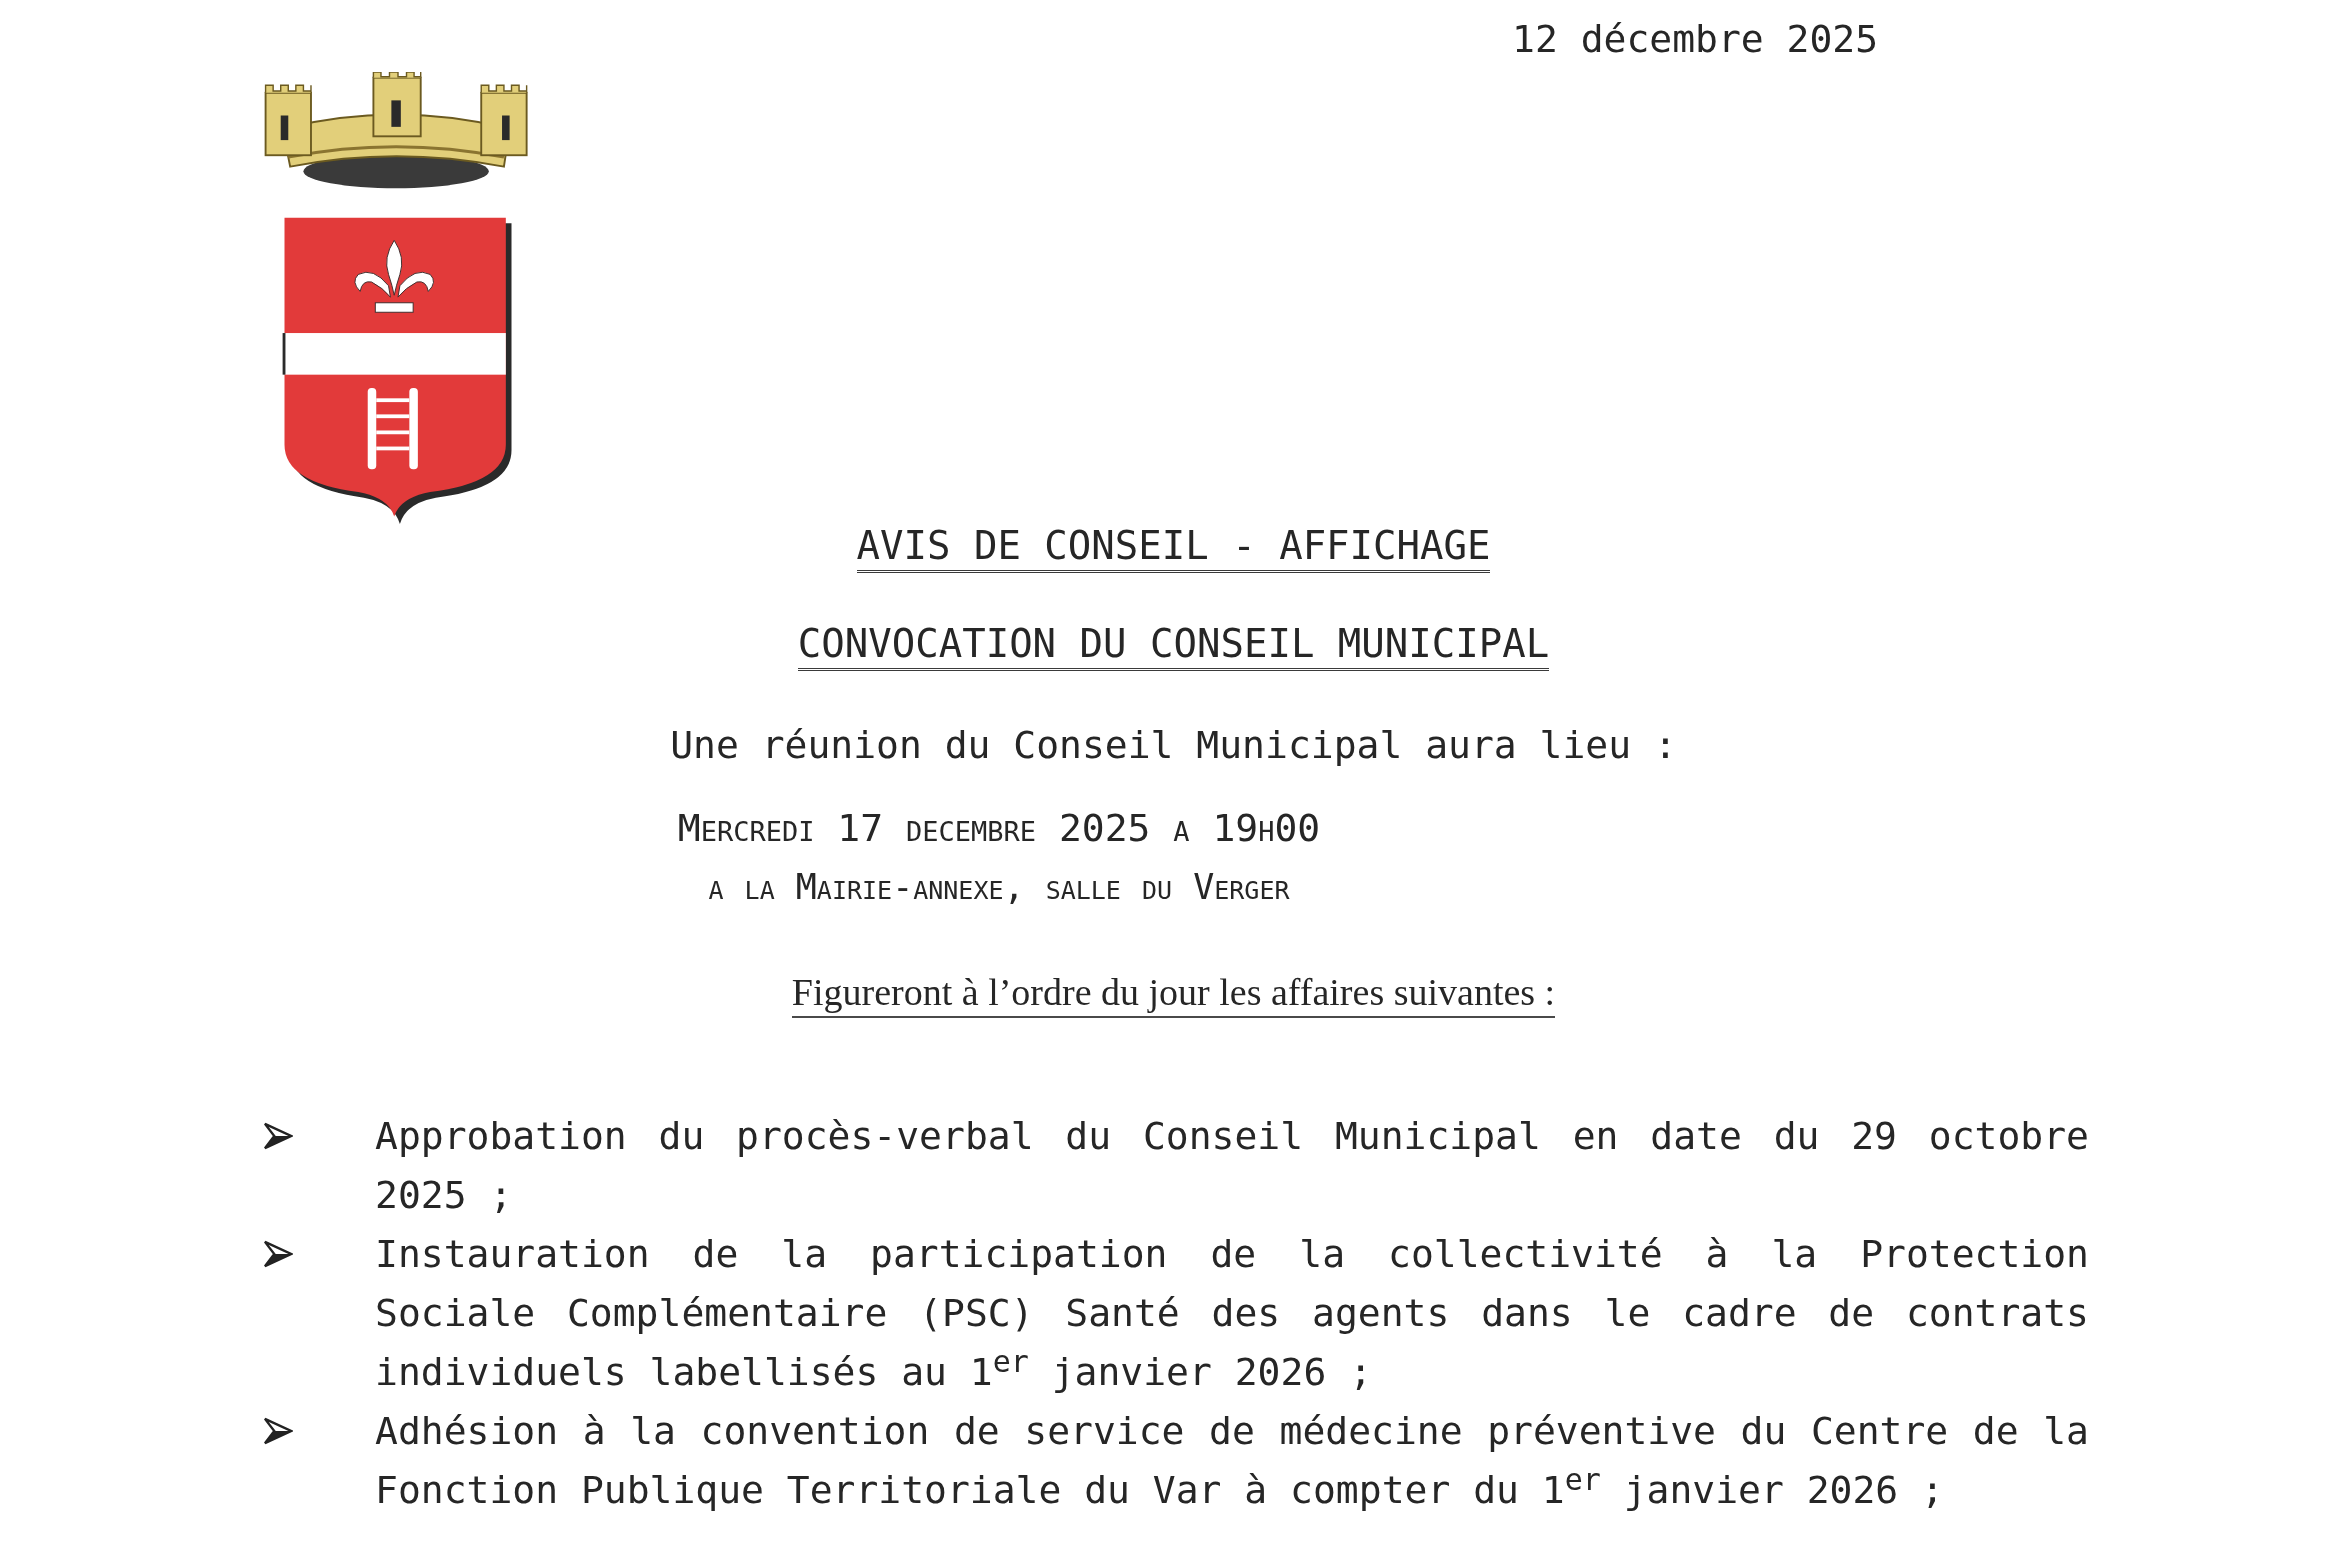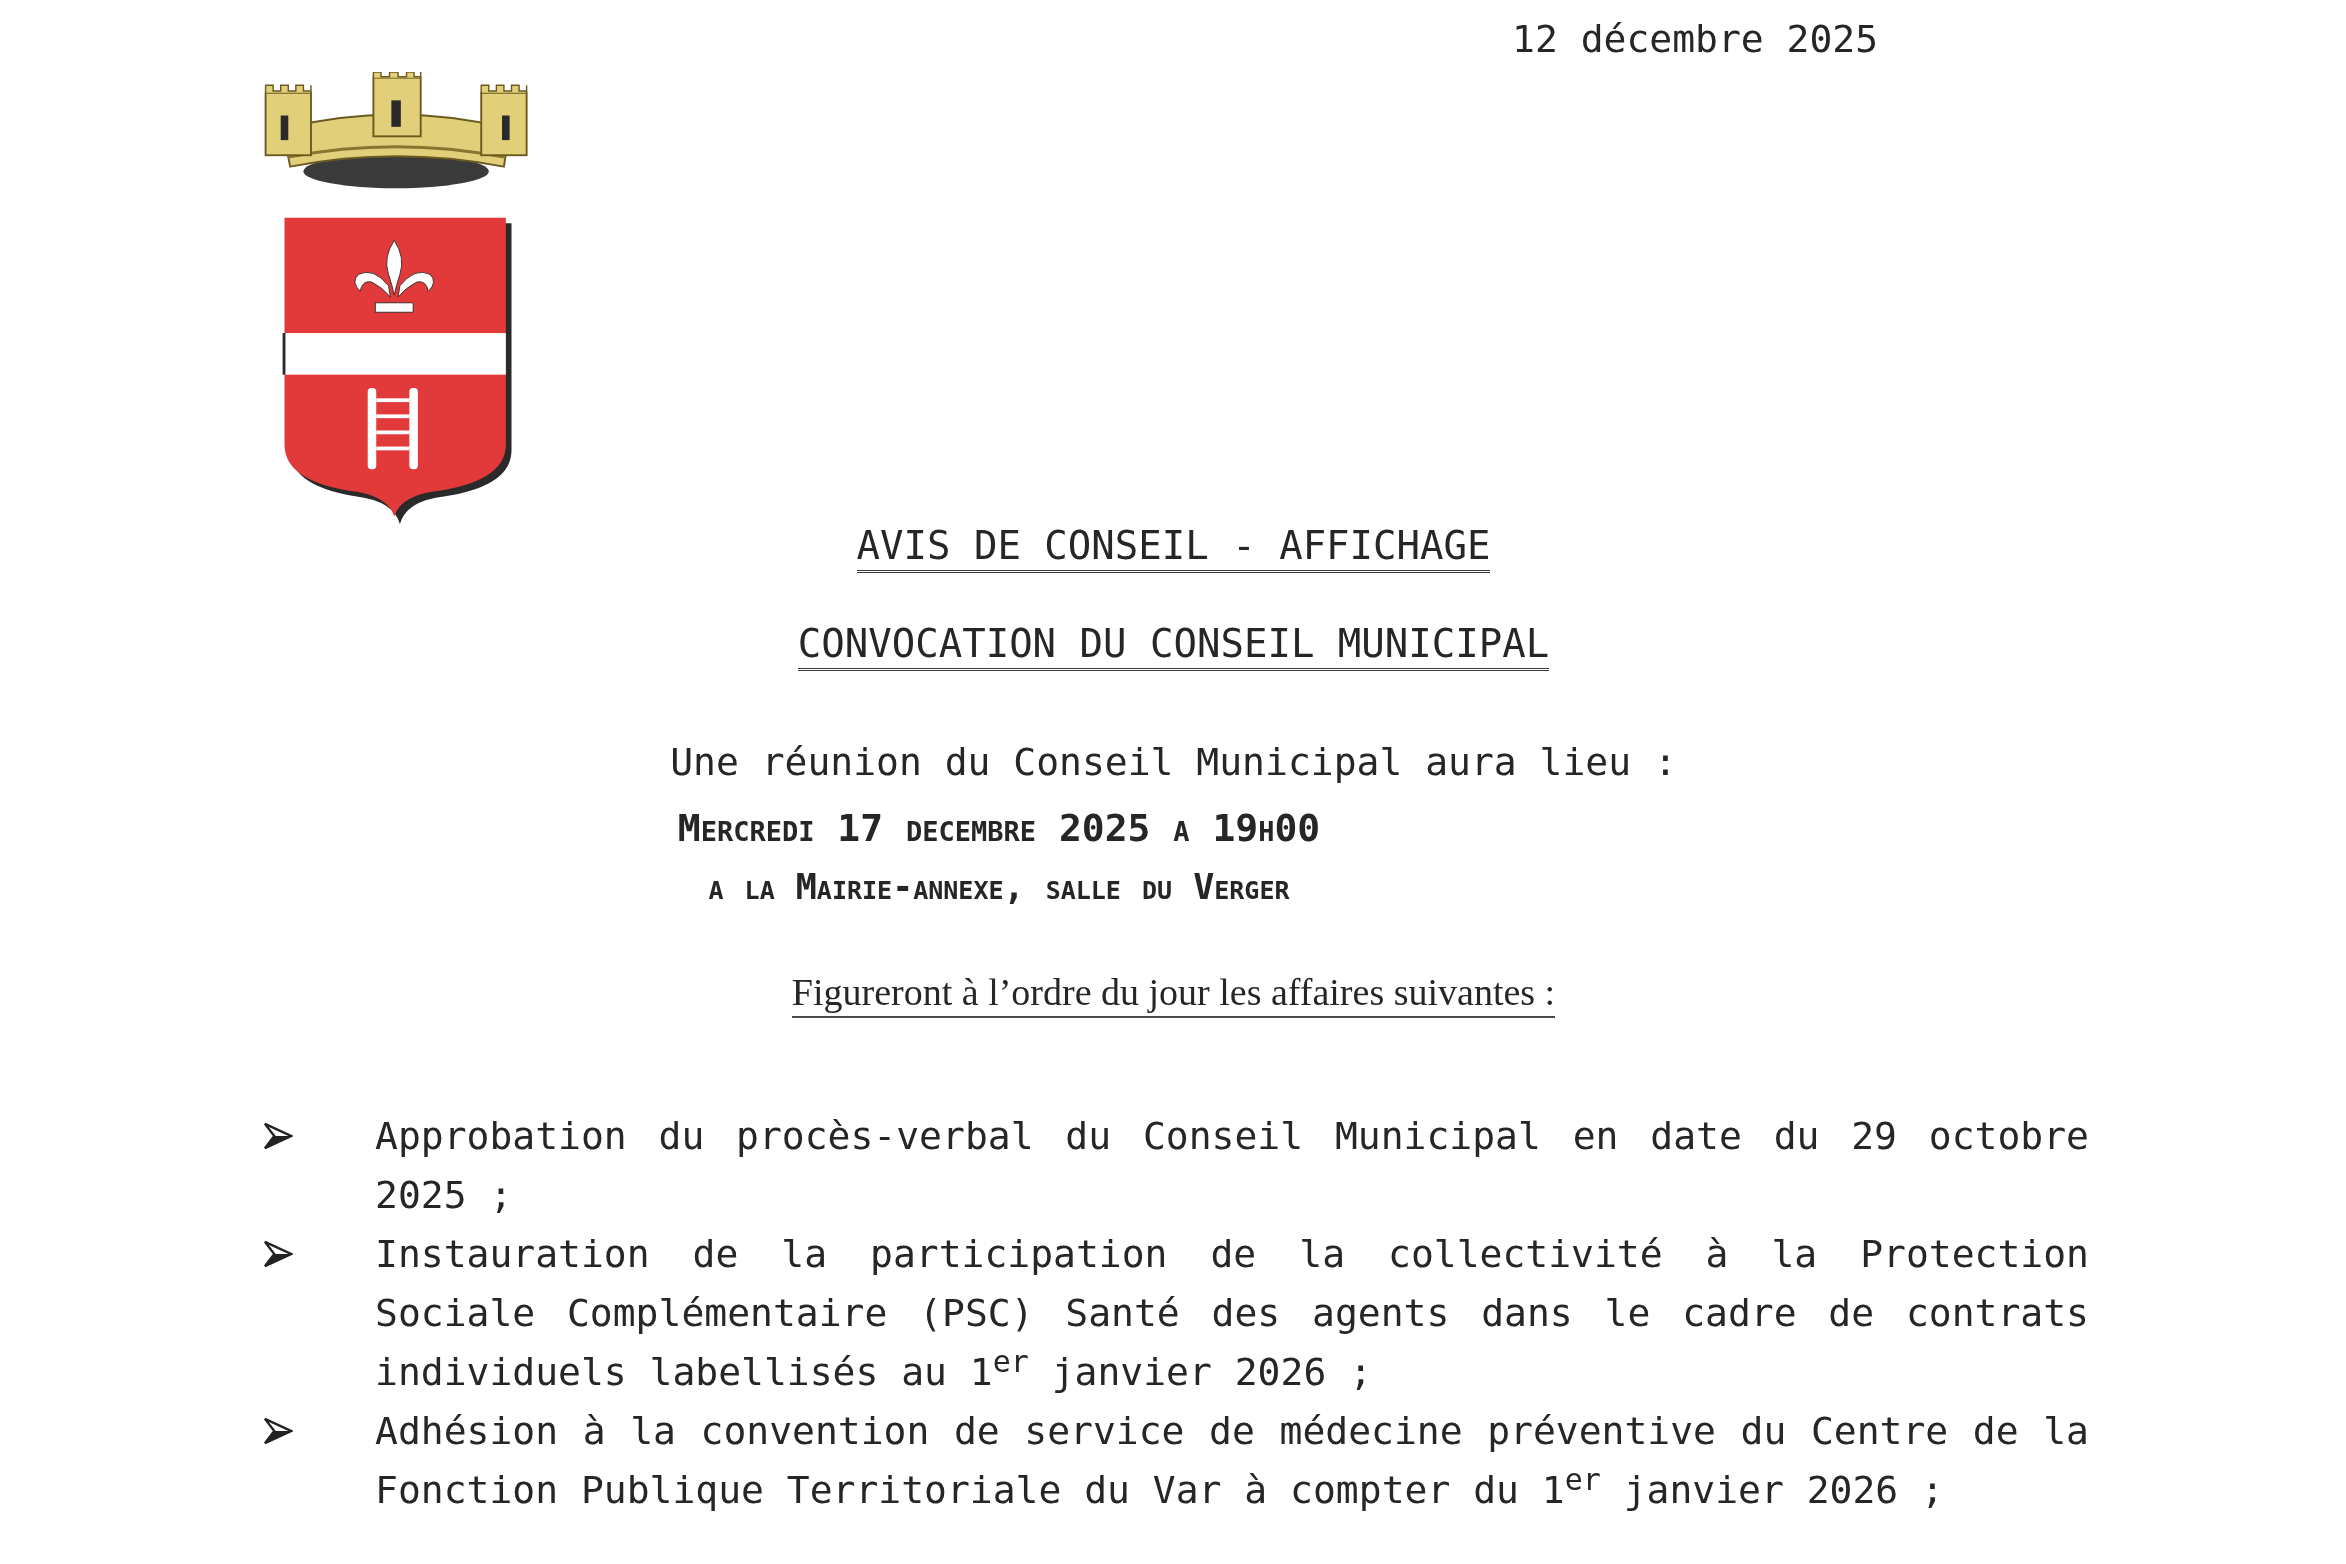--- a/index.html
+++ b/index.html
@@ -5,22 +5,22 @@
   html, body { margin: 0; padding: 0; background: #ffffff; }
   body { width: 2347px; height: 1564px; position: relative; overflow: hidden;
          font-family: "DejaVu Sans Mono", "Liberation Mono", monospace; color: #262626; }
   .abs { position: absolute; }
   .date { left: 1512px; top: 13px; font-size: 38px; line-height: 53px; white-space: nowrap; }
   .logo { left: 256px; top: 72px; width: 284px; height: 454px; }
   .title { left: 0; width: 2347px; text-align: center; font-size: 39px; line-height: 53px; }
   .title span { border-bottom: 3.8px double #3a3a3a; padding-bottom: 1.9px; }
   .t1 { top: 519px; }
   .t2 { top: 617px; }
-  .intro { left: 0; width: 2347px; top: 736px; text-align: center; font-size: 38px; line-height: 53px; white-space: nowrap; }
-  .when { left: 0; width: 1998px; text-align: center; font-weight: bold; font-variant: small-caps; white-space: nowrap; }
+  .intro { left: 0; width: 2347px; top: 719px; text-align: center; font-size: 38px; line-height: 53px; white-space: nowrap; }
+  .when { left: 0; width: 1998px; text-align: center; font-weight: normal; font-variant: small-caps; white-space: nowrap; }
   .w1 { top: 804px; font-size: 38px; line-height: 49px; }
   .w2 { top: 863px; font-size: 35px; line-height: 49px; }
   .agenda-head { left: 0; width: 2347px; top: 967px; text-align: center; font-size: 38px; line-height: 51px; white-space: nowrap; font-family: Liberation Serif, serif; }
   .agenda-head span { border-bottom: 2.8px double #4a4a4a; padding-bottom: 2.8px; }
   .list { left: 263px; top: 1107px; width: 1826px; margin: 0; padding: 0; list-style: none; }
   .item { position: relative; padding-left: 112px; font-size: 38px; line-height: 59px; text-align: justify; }
   .bullet { position: absolute; left: 0; top: 0; width: 38px; height: 59px; }
   .bullet svg { position: absolute; left: 0; top: 15px; }
   sup { font-size: 30px; line-height: 0; vertical-align: 13.2px; }
 </style>

